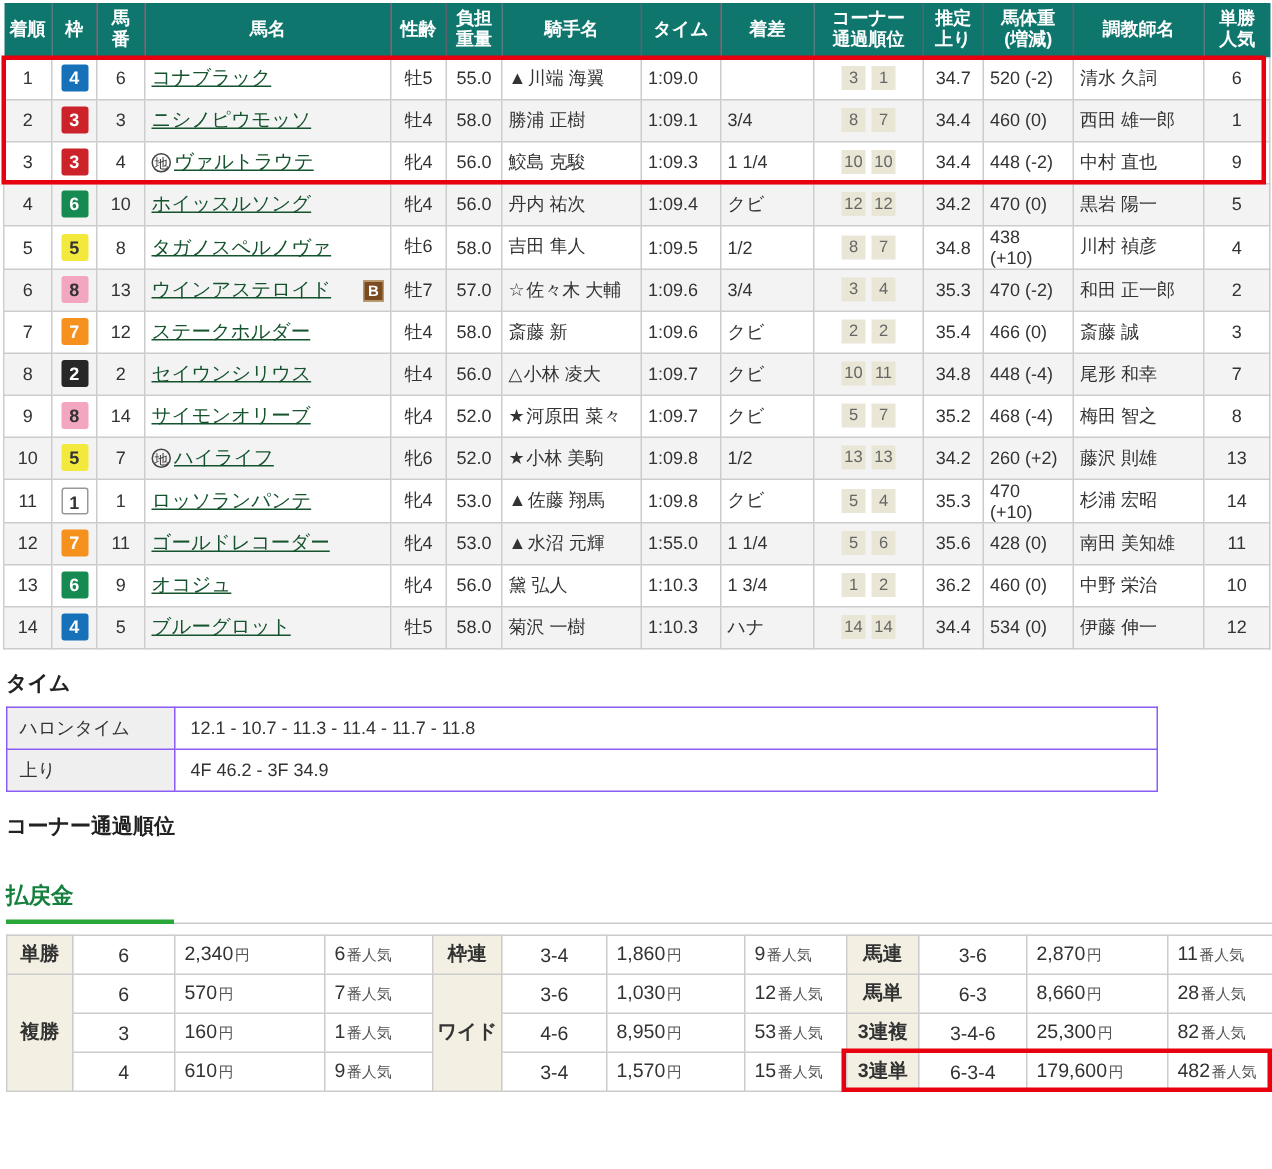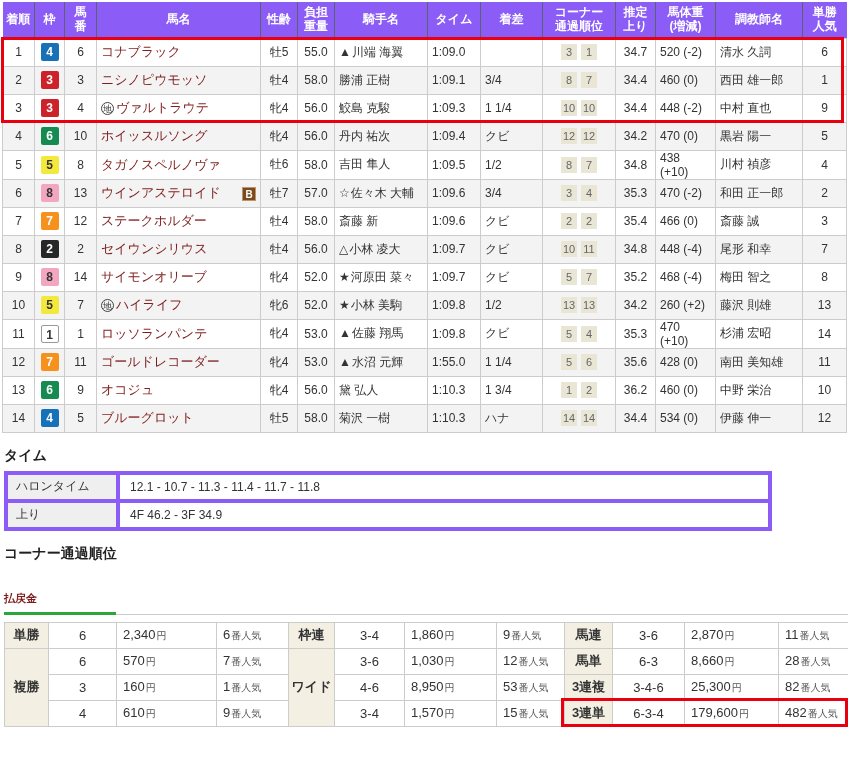--- a/index.html
+++ b/index.html
@@ -4,32 +4,32 @@
 <style>
   * { box-sizing: border-box; margin: 0; padding: 0; }
   html,body { width: 848px; height: 779px; overflow: hidden; background: #fff;
     font-family: "Liberation Sans", "DejaVu Sans", sans-serif; color: #333; }
   .page { position: relative; width: 848px; height: 779px; padding: 2px; }
 
   
   table { border-collapse: collapse; table-layout: fixed; }
   .results { width: 844px; }
   .results th {
-    background: #8b5cf6; color: #fff; font-size: 12px; font-weight: bold;
+    background: #0f766e; color: #fff; font-size: 12px; font-weight: bold;
     height: 36px; text-align: center; vertical-align: middle;
     border-left: 1px solid #5a626e; white-space: pre-line; line-height: 1.15; padding: 0 1px;
   }
   .results th:first-child { border-left: none; }
   .results td {
     height: 28px; font-size: 12px; border: 1px solid #ccc; padding: 0 4px;
     vertical-align: middle; background-clip: padding-box;
   }
   .results tr.alt td { background-color: #f3f3f3; }
   .results td.c { text-align: center; padding: 0 1px; }
-  a.lnk { color: #7f1d1d; cursor: pointer; }
+  a.lnk { color: #14532d; text-decoration: underline; cursor: pointer; }
   td.namecell { font-size: 13px; }
   td.namecell .inner { display: flex; align-items: center; }
   td.namecell .bspace { margin-left: auto; }
   .waku { display: inline-block; width: 18px; height: 18px; line-height: 18px;
     font-weight: bold; font-size: 12px; text-align: center; border-radius: 2px; }
   .w1 { background: #fff; color: #333; border: 1px solid #999; }
   .w2 { background: #272727; color: #fff; }
   .w3 { background: #cc2229; color: #fff; }
   .w4 { background: #1771b8; color: #fff; }
   .w5 { background: #f3e93c; color: #333; }
@@ -47,28 +47,28 @@
   .jmark { color: #333; margin-right: 1px; }
 
   
   .red-box { position: absolute; border: 3px solid #e8000f; pointer-events: none; z-index: 5; }
   #top3-box { left: 1px; top: 37px; width: 843px; height: 86px; }
 
   
   .section-title { font-size: 14px; font-weight: bold; color: #222;
     margin: 14px 0 6px 2px; }
   .info-table { width: 768px; margin-left: 2px; }
-  .info-table td { height: 28px; font-size: 12px; border: 4px solid #8b5cf6; padding: 0 10px; }
+  .info-table td { height: 28px; font-size: 12px; border: 1px solid #8b5cf6; padding: 0 10px; }
   .info-table td.lbl { width: 112px; background: #efefef; padding-left: 8px; }
   .corner-hl { display: inline-block; min-width: 15px; height: 15px; line-height: 15px;
     background: #2e3f94; color: #fff; font-weight: bold; text-align: center;
     padding: 0 2px; margin: 0 1px; }
 
   
-  .payout-title { font-size: 11px; font-weight: bold; color: #7f1d1d; margin: 22px 0 0 2px; }
+  .payout-title { font-size: 15px; font-weight: bold; color: #15803d; margin: 22px 0 0 2px; }
   .payout-rule { position: relative; width: 844px; height: 3px; margin: 6px 0 7px 2px;
     border-bottom: 1px solid #ccc; }
   .payout-rule .green { position: absolute; left: 0; bottom: -1px; width: 112px; height: 3px;
     background: #29a839; }
   .payout-wrap { position: relative; width: 844px; margin-left: 2px; }
   .payout { width: 844px; }
   .payout td { height: 26px; font-size: 13px; border: 1px solid #ccc; padding: 0 6px; }
   .payout td.ptype { background: #f3f0e3; text-align: center; font-weight: bold;
     font-size: 13px; padding: 0 2px; }
   .payout td.combo { text-align: center; }

